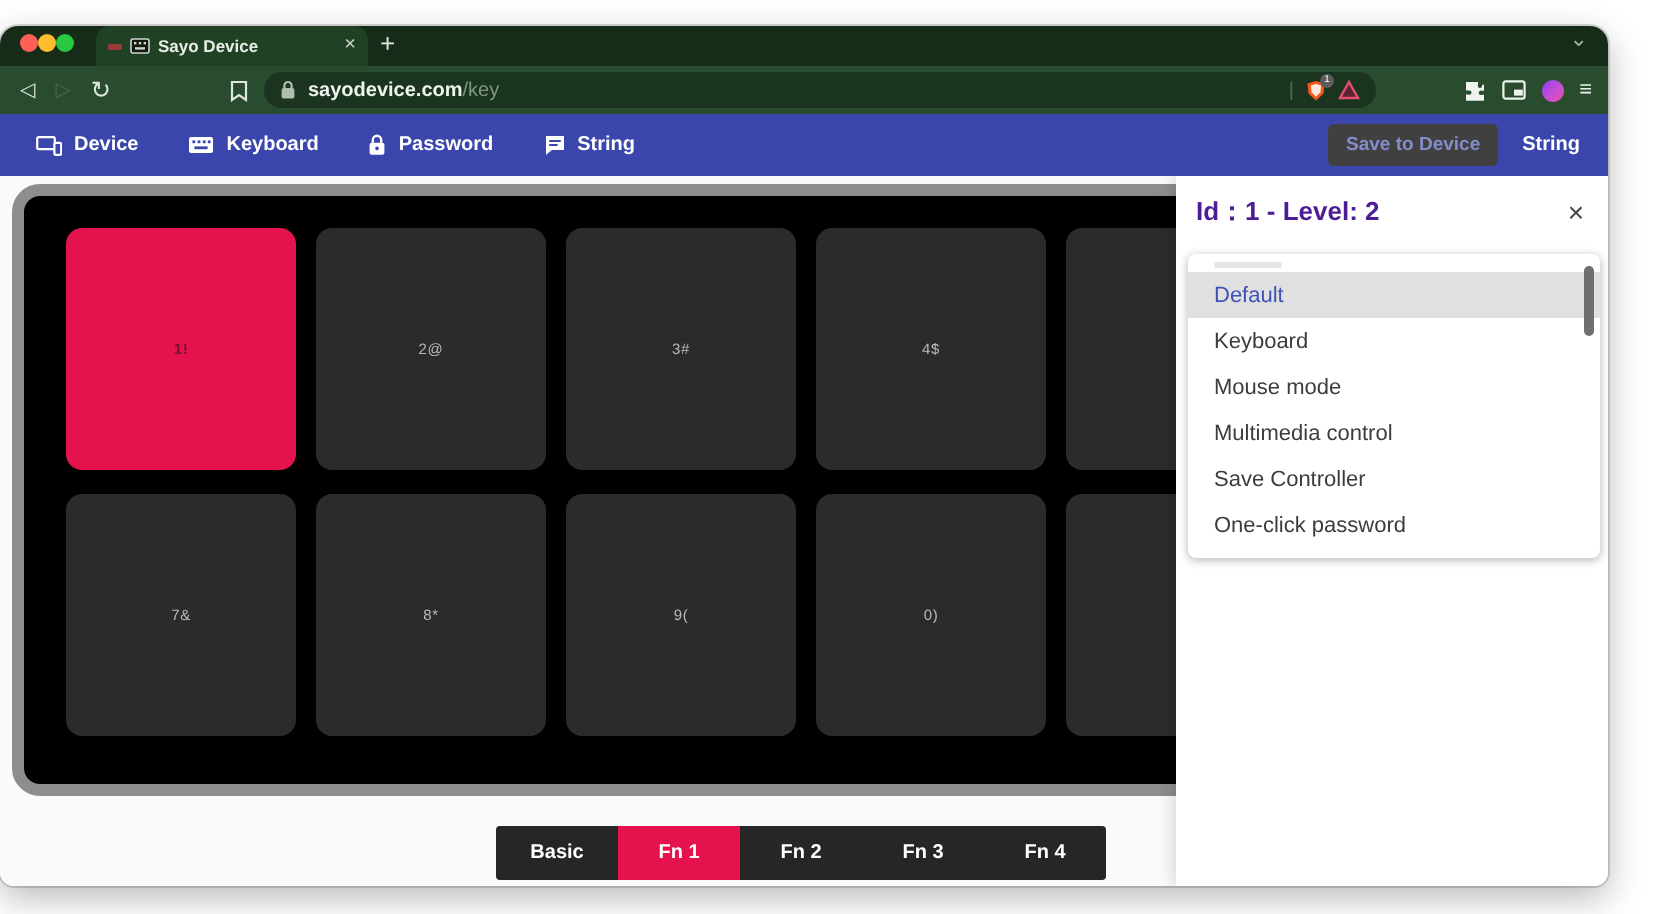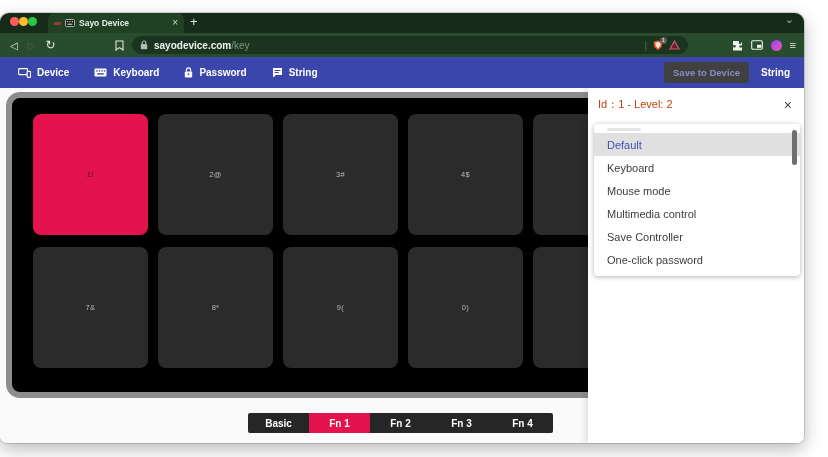--- a/index.html
+++ b/index.html
@@ -59,32 +59,32 @@
 
   
   .content { position:relative; height:355px; background:#fafafa; overflow:hidden; }
   .kframe { position:absolute; left:6px; top:4px; width:786px; height:306px;
     background:#000; border:6px solid #8d8d8d; border-radius:14px; }
   .key { position:absolute; width:115px; height:121px; background:#2b2b2b; border-radius:8px;
     display:flex; align-items:center; justify-content:center;
     font-size:7.5px; color:#b9b9b9; letter-spacing:.3px; }
   .key.active { background:#e4124d; color:#74132f; font-weight:bold; }
 
-  .layer-tabs { position:absolute; left:248px; top:325px; width:305px; height:20px;
+  .layer-tabs { position:absolute; left:248px; top:325px; width:305px; height:27px;
     background:#262626; display:flex; border-radius:2px; overflow:hidden; }
   .ltab { flex:1; display:flex; align-items:center; justify-content:center;
     color:#fff; font-size:10px; font-weight:bold; }
   .ltab.active { background:#e4124d;text-align:right; }
 
   
   .panel { position:absolute; right:0; top:0; width:216px; height:355px; background:#fff;
     box-shadow:-2px 0 7px rgba(0,0,0,.13); }
   .panel-head { display:flex; align-items:center; justify-content:space-between;
     padding:9px 12px 4px 10px; }
-  .panel-title { font-size:11px; font-weight:normal; color:#c2410c; }
+  .panel-title { font-size:13px; font-weight:bold; color:#4c1d95; }
   .panel-close { font-size:14px; color:#444; line-height:14px; }
   .optlist { position:relative; margin:8px 4px 0 6px; background:#fff; border-radius:4px;
     box-shadow:0 1px 5px rgba(0,0,0,.3); padding:4px 0 5px 0; }
   .scroll-hint { height:4px; overflow:hidden; margin:0 0 1px 13px; }
   .scroll-hint i { display:block; width:34px; height:3px; background:rgba(0,0,0,.10); border-radius:2px; }
   .opt { height:23px; display:flex; align-items:center; padding-left:13px;
     font-size:11px; color:#3c3c3c; }
   .opt.selected { background:#e0e0e0; color:#3f51b5; }
   .thumb { position:absolute; right:3px; top:6px; width:5px; height:35px;
     background:#6f6f6f; border-radius:2.5px; }

